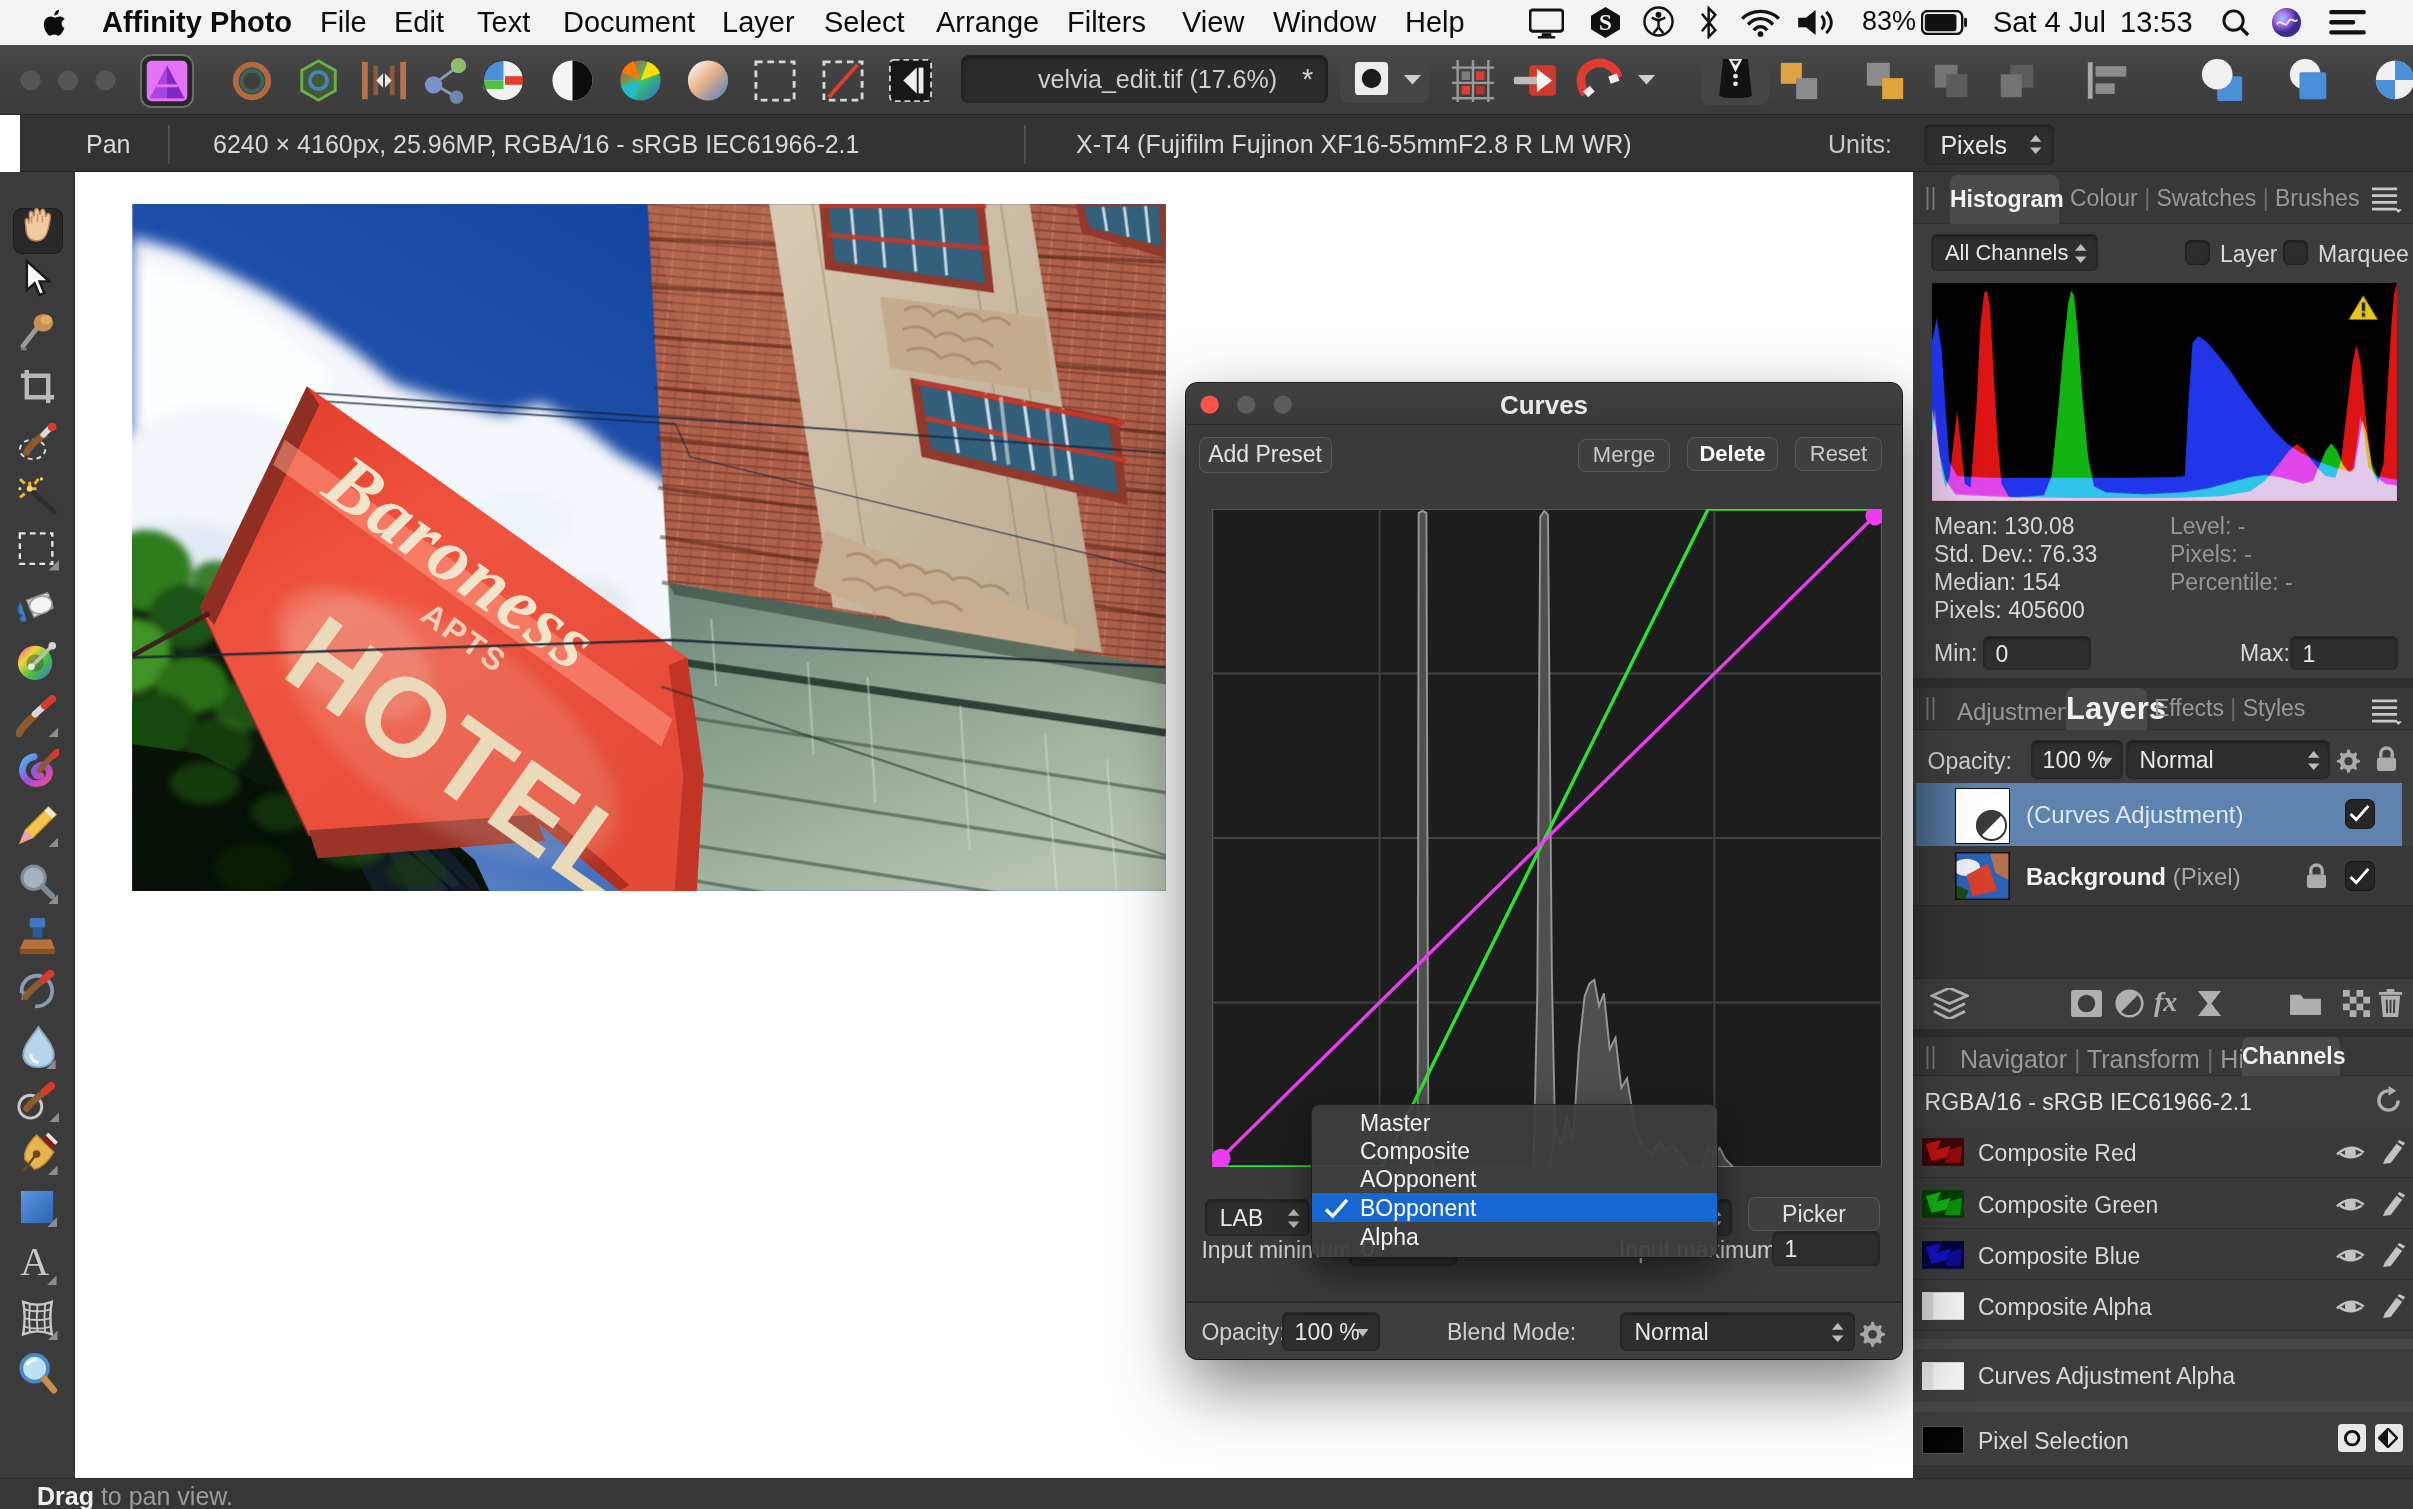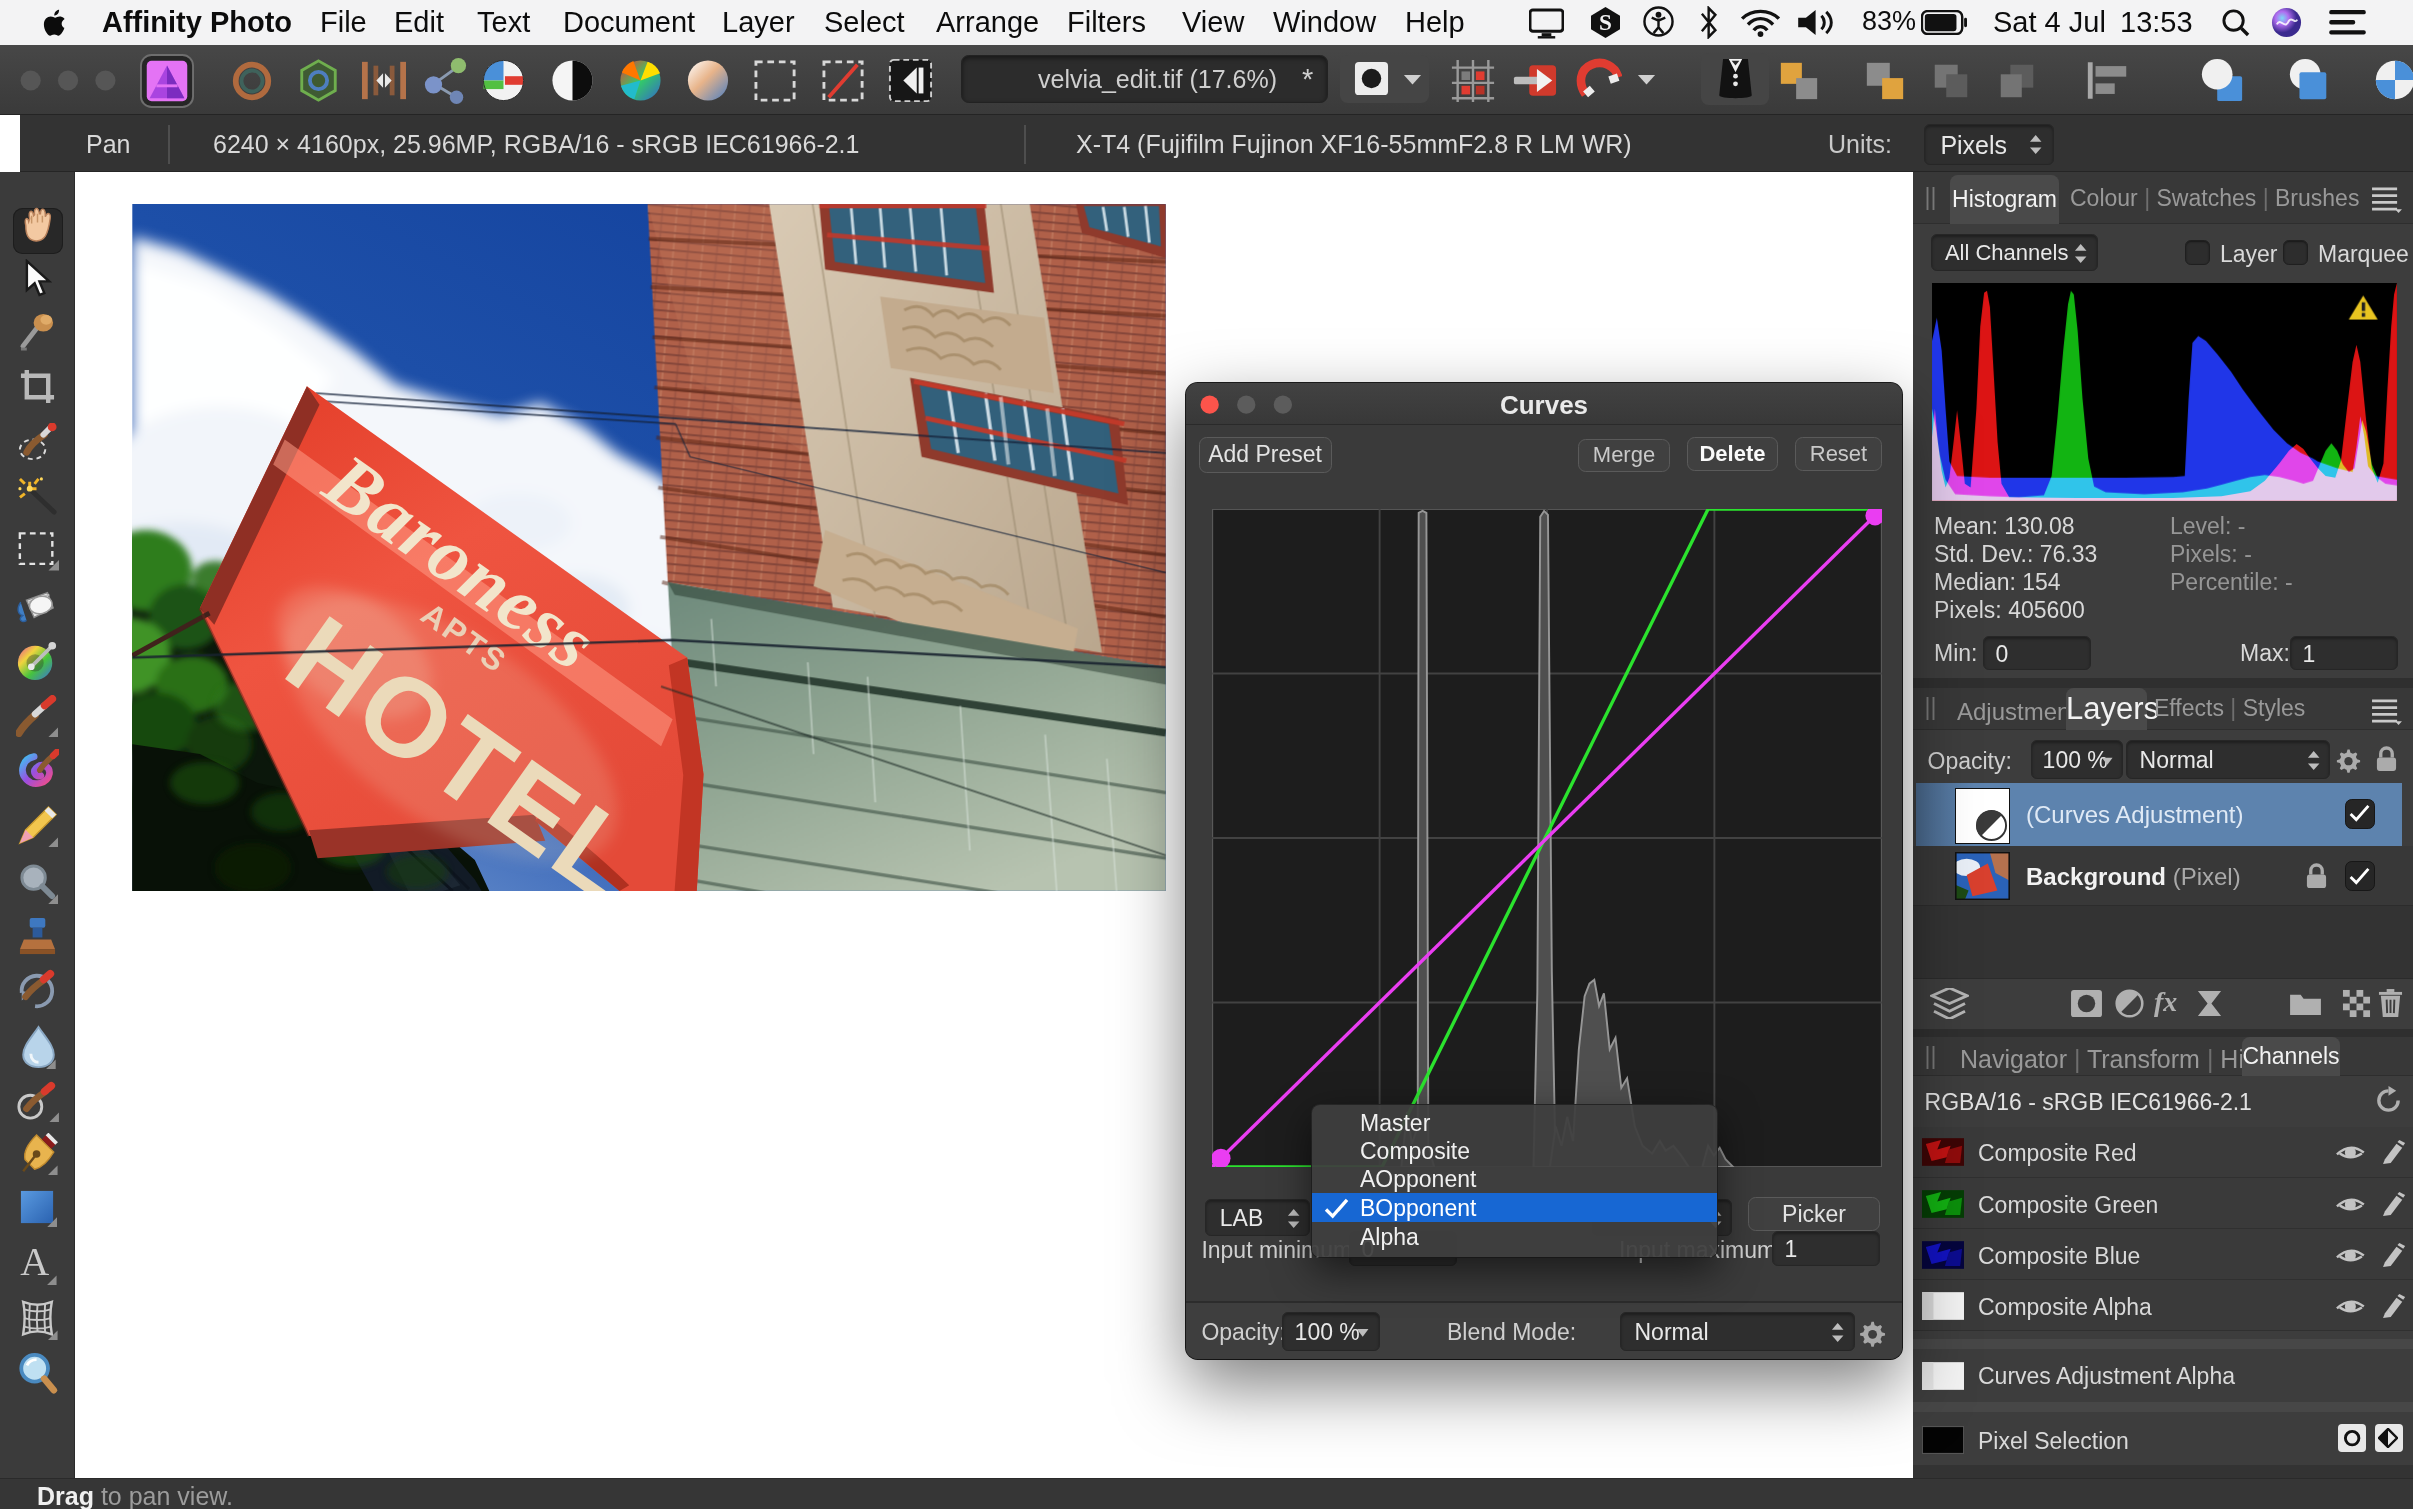--- a/index.html
+++ b/index.html
@@ -9,21 +9,21 @@
 #toolbar{position:absolute;left:0;top:45px;width:2414px;height:70px;background:linear-gradient(#474747,#3a3a3a);border-bottom:1.9px solid #242424;}
 #ctxbar{position:absolute;left:0;top:115px;width:2414px;height:57px;background:#333333;border-bottom:1.9px solid #252525;color:#d9d9d9;font-size:25px;margin-left:20px;}
 #tools{position:absolute;left:0;top:172px;width:75px;height:1306px;background:#3b3b3b;border-right:1.9px solid #2b2b2b;}
 #canvas{position:absolute;left:75px;top:172px;width:1837px;height:1306px;background:#ffffff;}
 #rpanel{position:absolute;left:1913px;top:172px;width:501px;height:1306px;background:#3d3d3d;color:#d9d9d9;font-size:23px;}
 #statusbar{position:absolute;left:0;top:1478px;width:2414px;height:31px;background:#363636;border-top:1.9px solid #2a2a2a;color:#9c9c9c;font-size:25px;}
 .vline{position:absolute;width:1.9px;background:#4e4e4e}
 #dialog{position:absolute;left:1186px;top:383px;width:716px;height:976px;background:#3a3a3a;border-radius:11.6px;box-shadow:0 27px 68px rgba(0,0,0,.5),0 0 0 1px #1d1d1d;color:#dedede;font-size:23px;}
 .btn{position:absolute;border:1.9px solid #5a5a5a;border-radius:7.7px;background:#404040;color:#e3e3e3;text-align:center;}
 .ibox{position:absolute;background:#2e2e2e;border:1px solid #262626;border-radius:5.8px;color:#e8e8e8;box-shadow:inset 0 1.9px 2.9px rgba(0,0,0,.35)}
-.tab-act{position:absolute;background:#4a4a4a;border-radius:7.7px 7.7px 0 0;color:#f2f2f2;font-weight:normal;text-align:center}
+.tab-act{position:absolute;background:#4a4a4a;border-radius:7.7px 7.7px 0 0;color:#f2f2f2;font-weight:bold;text-align:center}
 .dimtab{color:#999}
 .sep{color:#6e6e6e}
 .ck{position:absolute;width:25px;height:25px;background:#2d2d2d;border:1px solid #1f1f1f;border-radius:5.8px;box-shadow:inset 0 1px 1.9px rgba(0,0,0,.5)}
 </style></head>
 <body>
 <div id="menubar">
 <svg class="abs" style="left:41px;top:8.7px" width="25" height="29" viewBox="0 0 26 30">
       <path fill="#0c0c0c" d="M17.6,4.8c1.4-1.7,1.2-4.1,1.2-4.1s-2.3,.3-3.8,2c-1.4,1.6-1.2,4-1.2,4S15.9,6.8,17.6,4.8z M21.5,15.7c0-3.8,3.2-5.3,3.2-5.3s-1.8-2.7-5.2-2.7c-2.1,0-3.7,1.2-4.7,1.2c-1,0-2.7-1.2-4.7-1.2C6.5,7.7,3,10.6,3,16c0,5.5,4,11.7,6.5,11.7c1.2,0,2.3-1.2,4.3-1.2s3,1.2,4.3,1.2c2.3,0,5.5-5.3,6.2-8.2C24.2,19.4,21.5,18.3,21.5,15.7z"></path>
     </svg>
 <span class="mi" style="left:102px;font-weight:bold">Affinity Photo</span>

